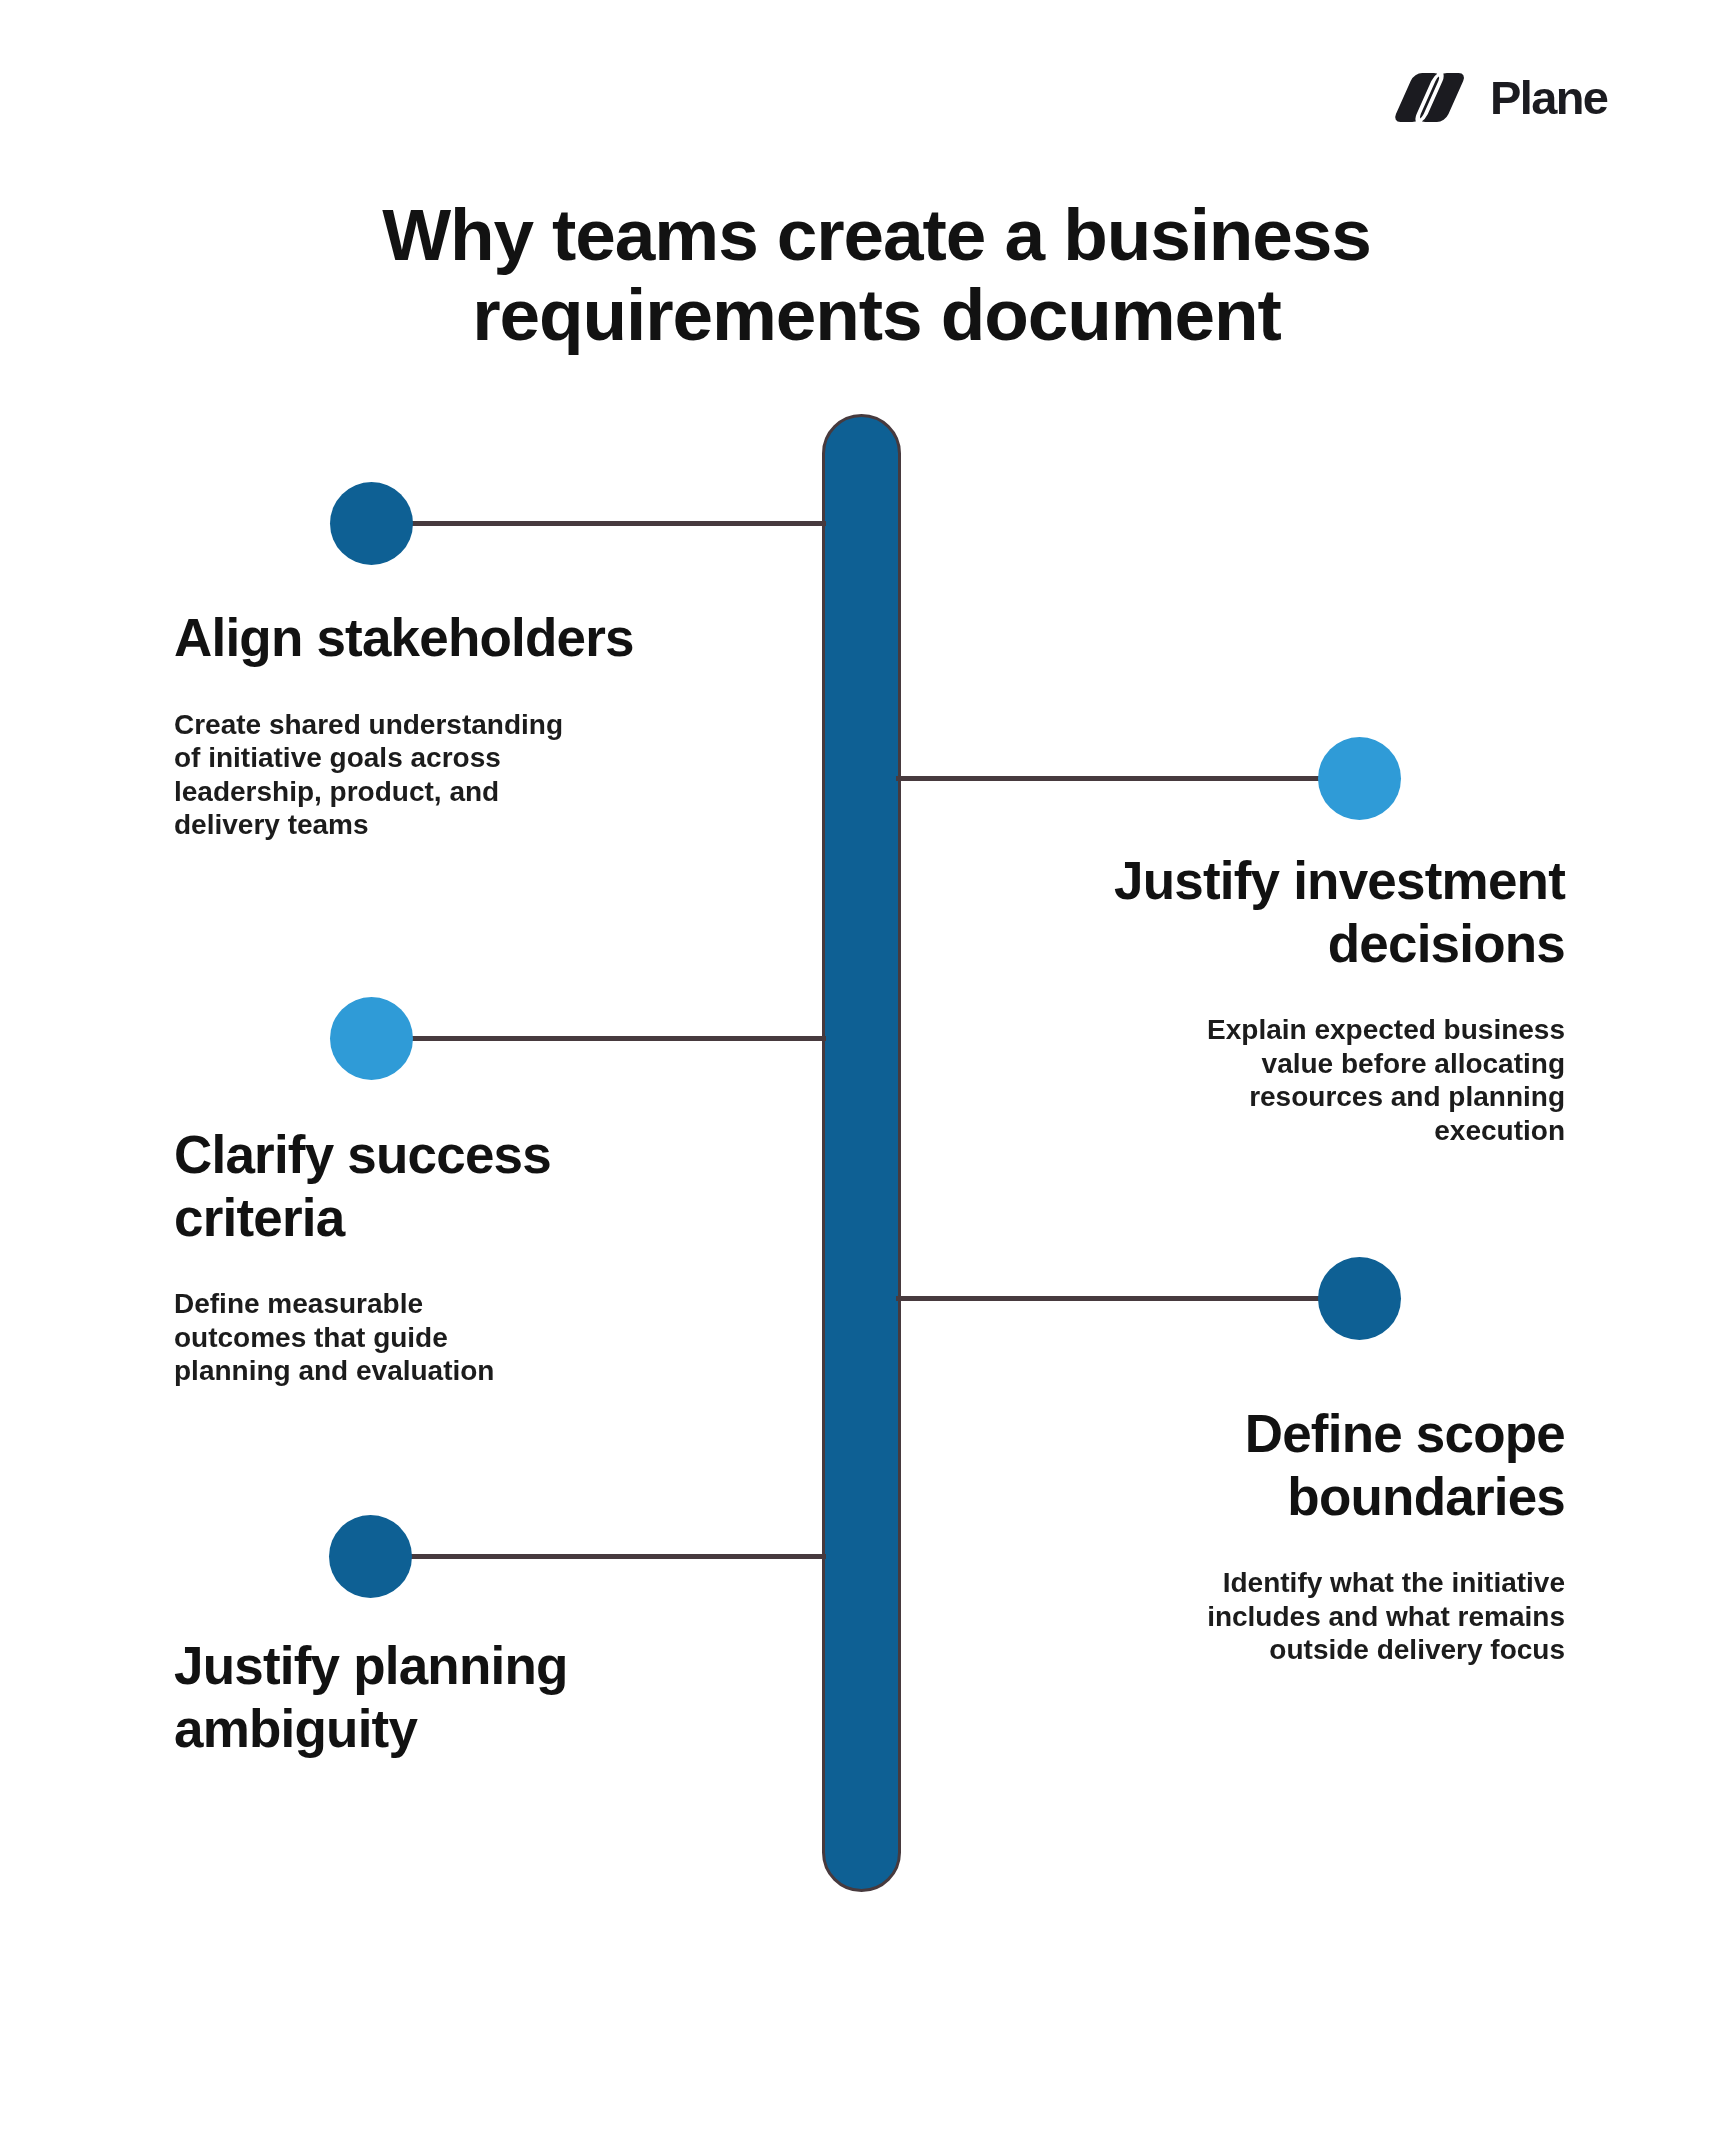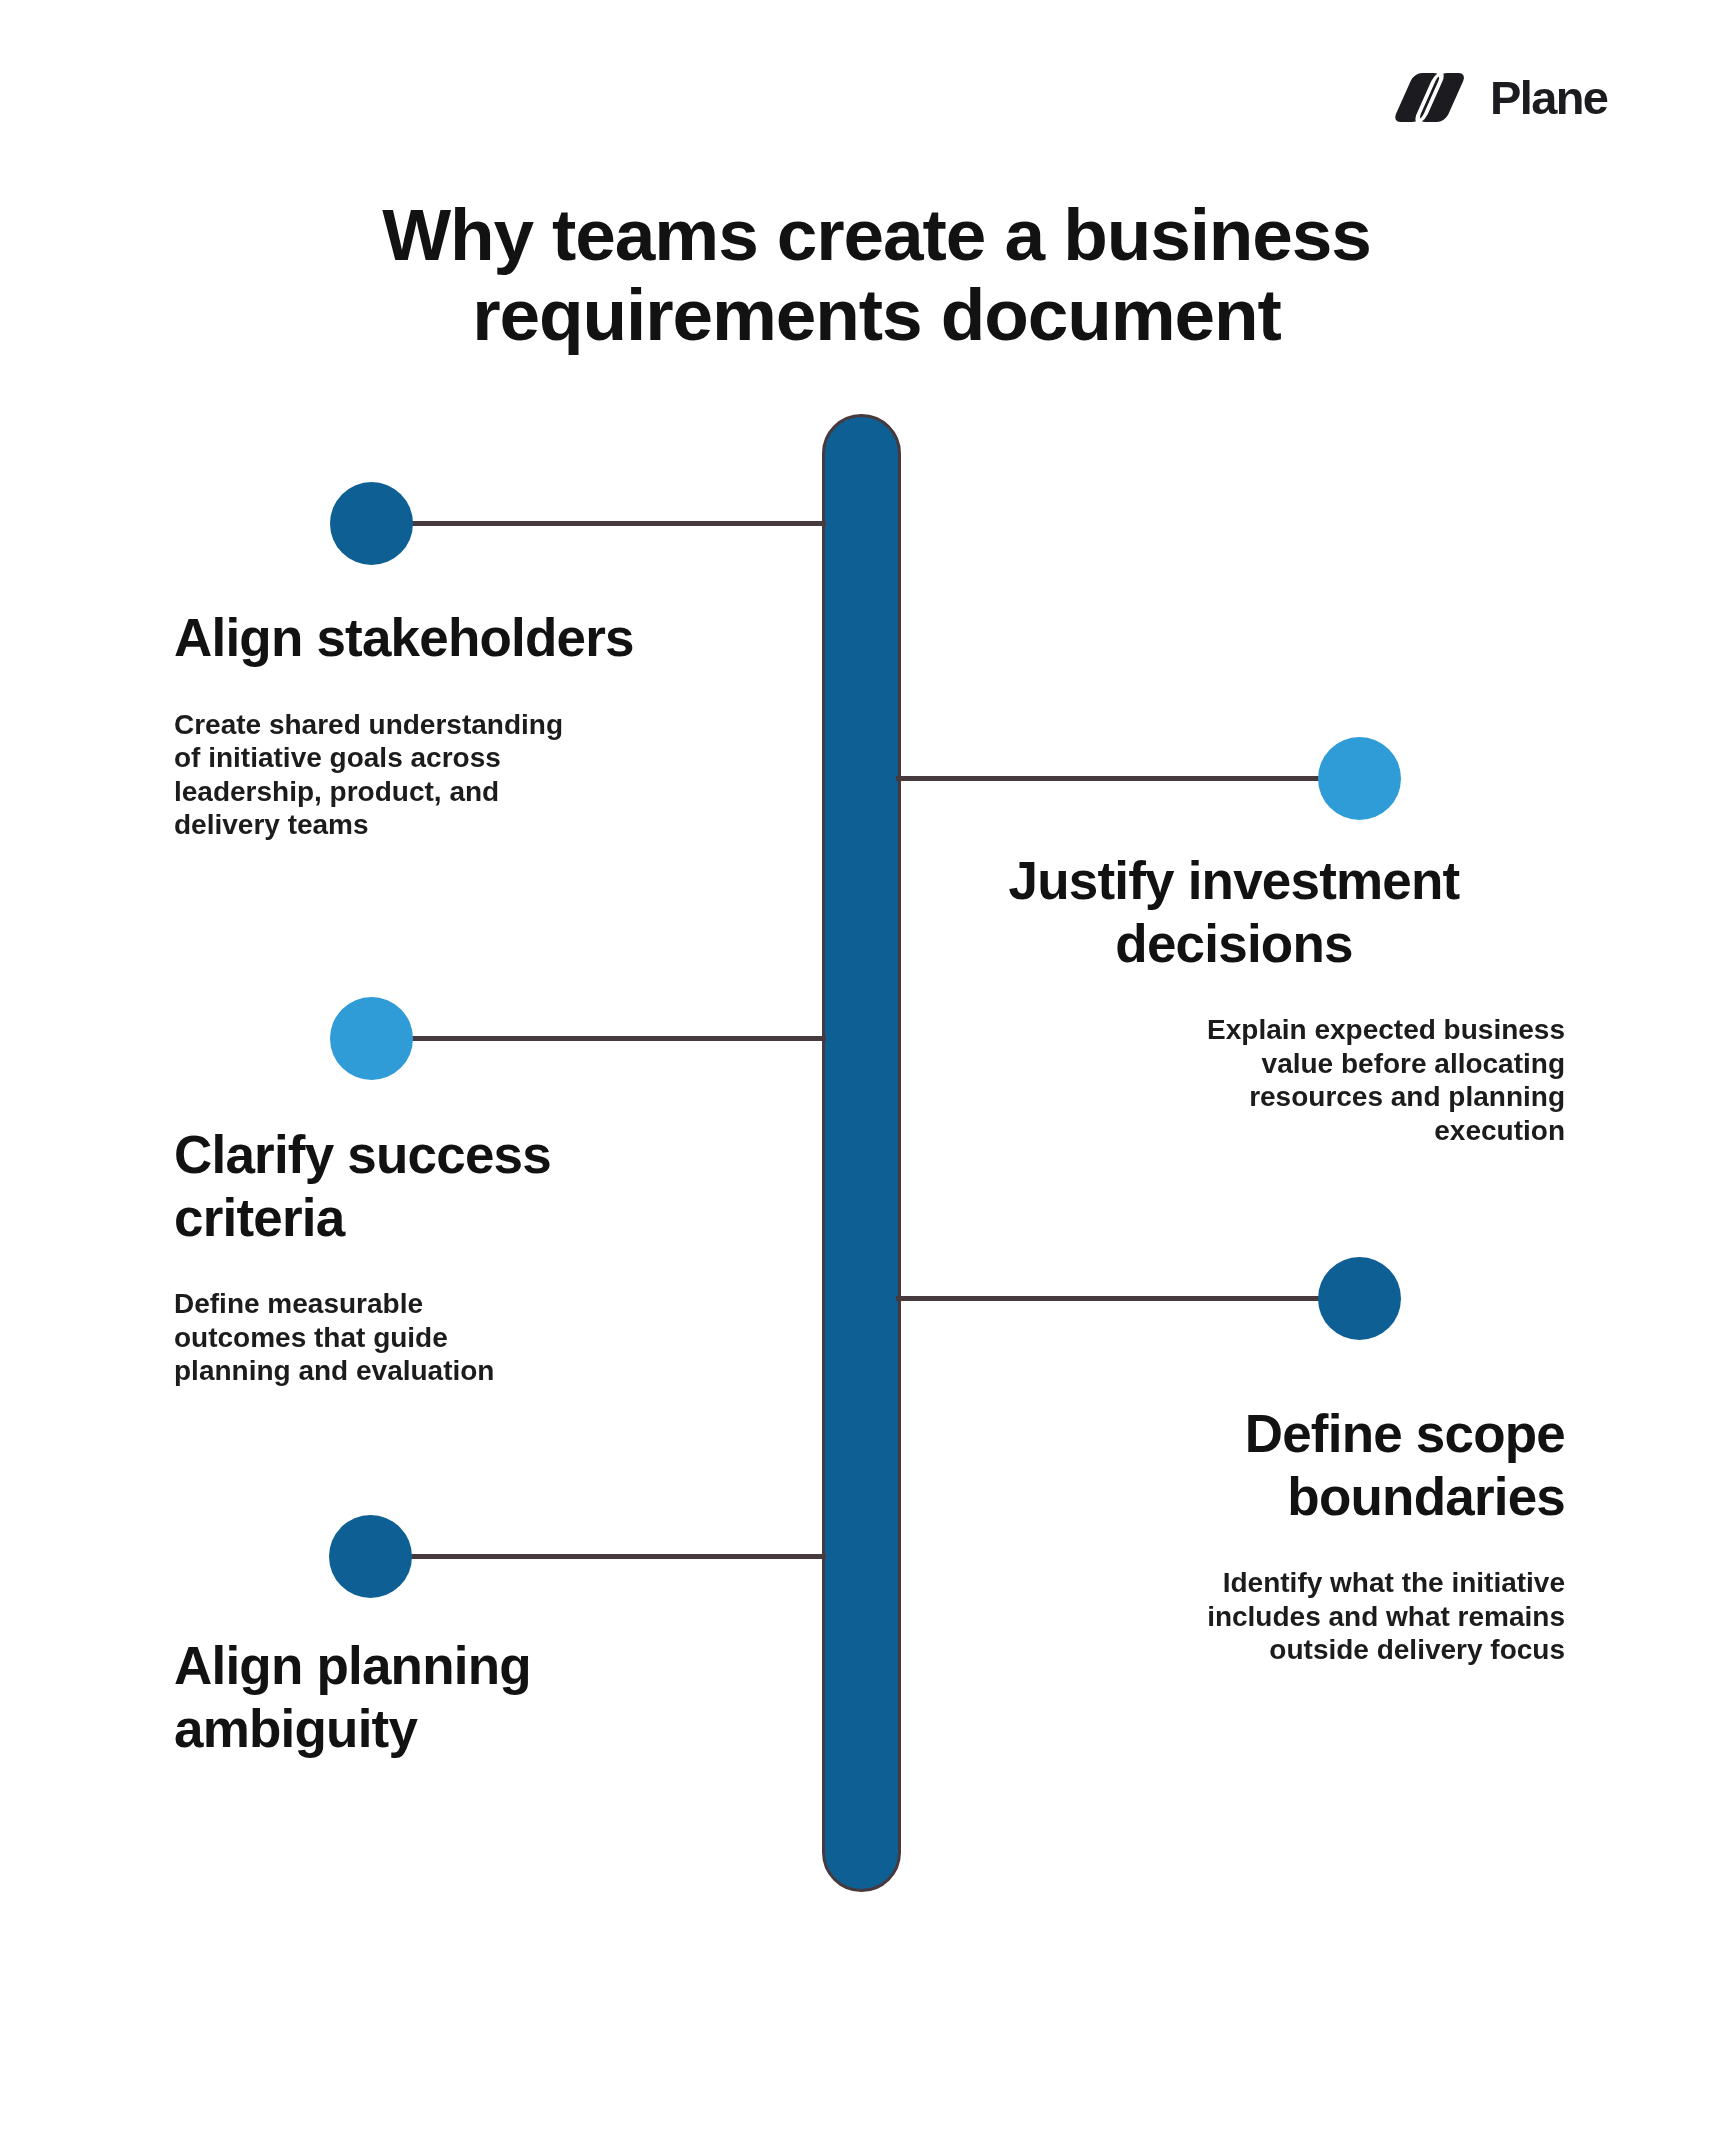--- a/index.html
+++ b/index.html
@@ -85,21 +85,21 @@
 
   <section class="item left i0">
     <h2 style="color: rgb(18, 18, 18);">Align stakeholders</h2>
     <p style="color: rgb(28, 28, 28);">Create shared understanding
 of initiative goals across
 leadership, product, and
 delivery teams</p>
   </section>
 
   <section class="item right i1">
-    <h2 style="color: rgb(18, 18, 18); text-align: center;">Justify investment
+    <h2 style="color: rgb(18, 18, 18);">Justify investment
 decisions</h2>
     <p style="color: rgb(28, 28, 28);">Explain expected business
 value before allocating
 resources and planning
 execution</p>
   </section>
 
   <section class="item left i2">
     <h2 style="color: rgb(18, 18, 18);">Clarify success
 criteria</h2>
@@ -110,18 +110,18 @@
 
   <section class="item right i3">
     <h2 style="color: rgb(18, 18, 18);">Define scope
 boundaries</h2>
     <p style="color: rgb(28, 28, 28);">Identify what the initiative
 includes and what remains
 outside delivery focus</p>
   </section>
 
   <section class="item left i4">
-    <h2 style="color: rgb(18, 18, 18);">Align planning
+    <h2 style="color: rgb(18, 18, 18);">Justify planning
 ambiguity</h2>
   </section>
 
 </div>
 
 
 </body></html>

